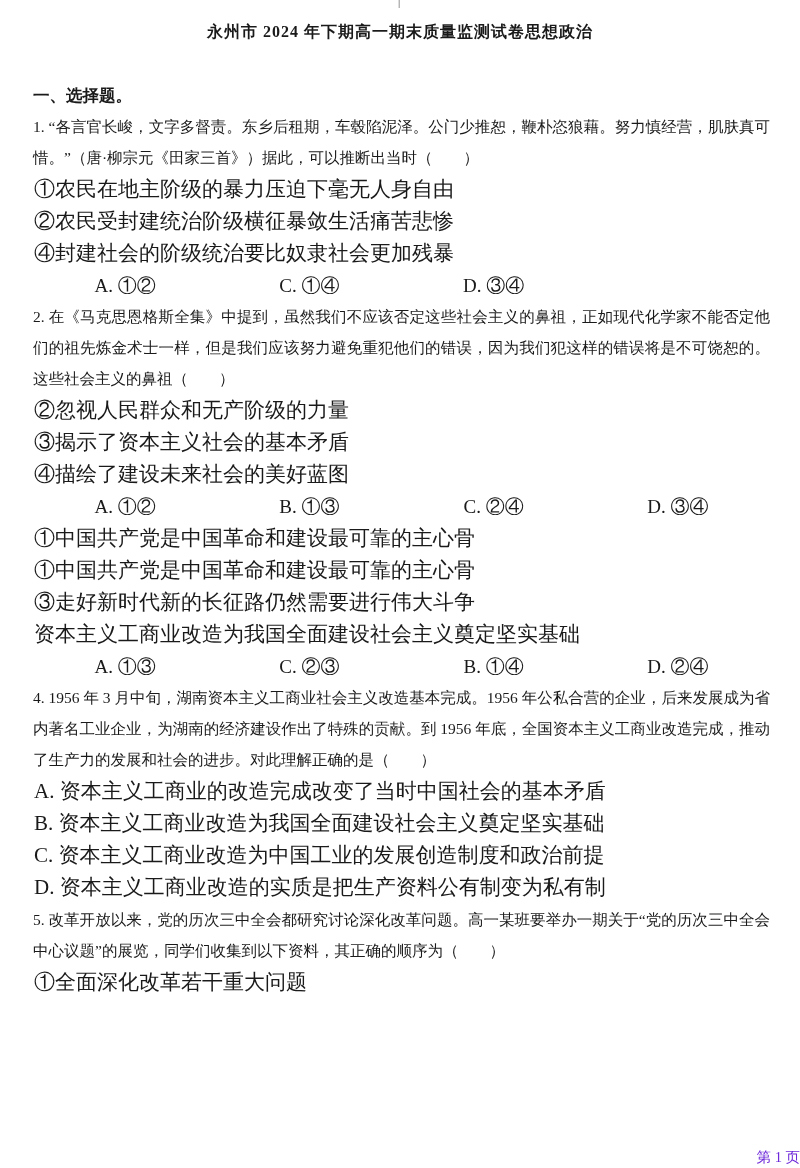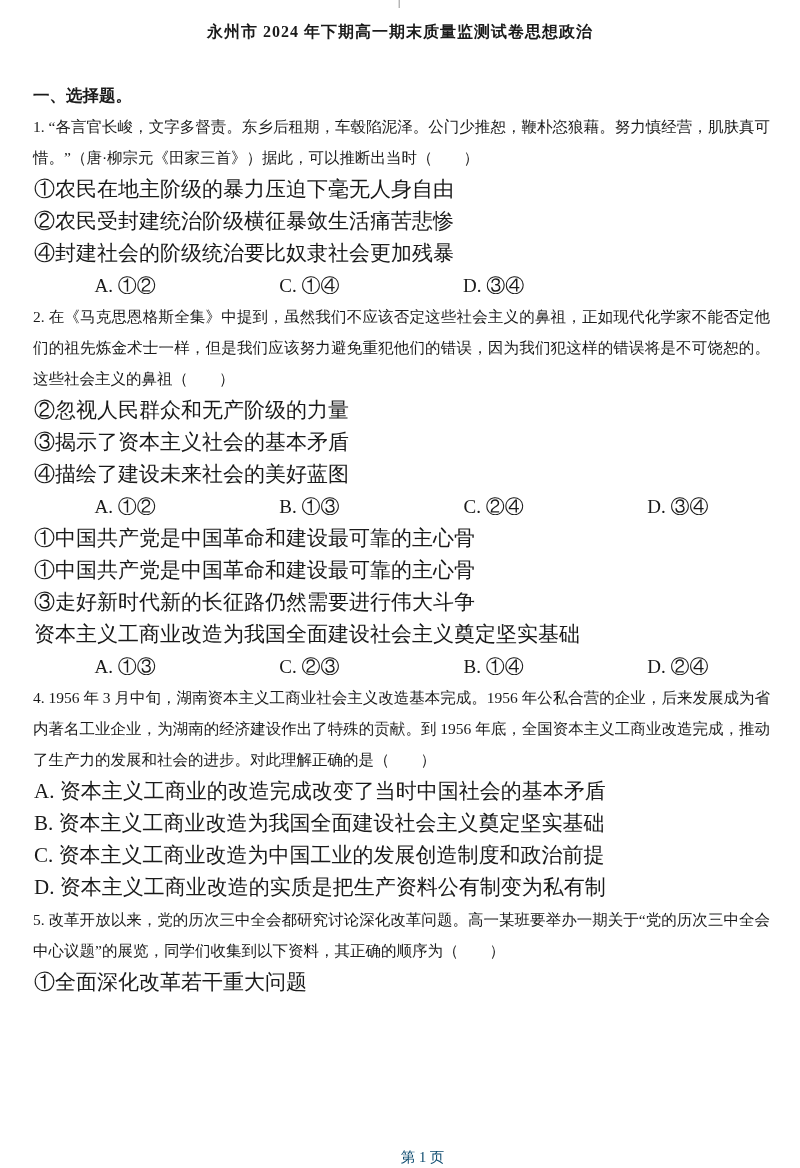--- a/index.html
+++ b/index.html
@@ -56,24 +56,24 @@
     font-size: 19px;
     line-height: 31px;
     text-align: center;
   }
   .choice { flex: 0 0 25%; }
   .page-footer {
     position: absolute;
     left: 0;
     right: 0;
     top: 1147px;
-    text-align: center;
+    text-align: right;
     font-size: 14.5px;
     line-height: 21px;
-    color: #0c4a6e;
+    color: #6d28d9;
     margin-left: 45px;
   }
 </style>
 </head>
 <body>
 
 <div class="page">
   <span class="top-tick">|</span>
   <h1 class="page-title">永州市 2024 年下期高一期末质量监测试卷思想政治</h1>
   <div class="section-heading">一、选择题。</div>

